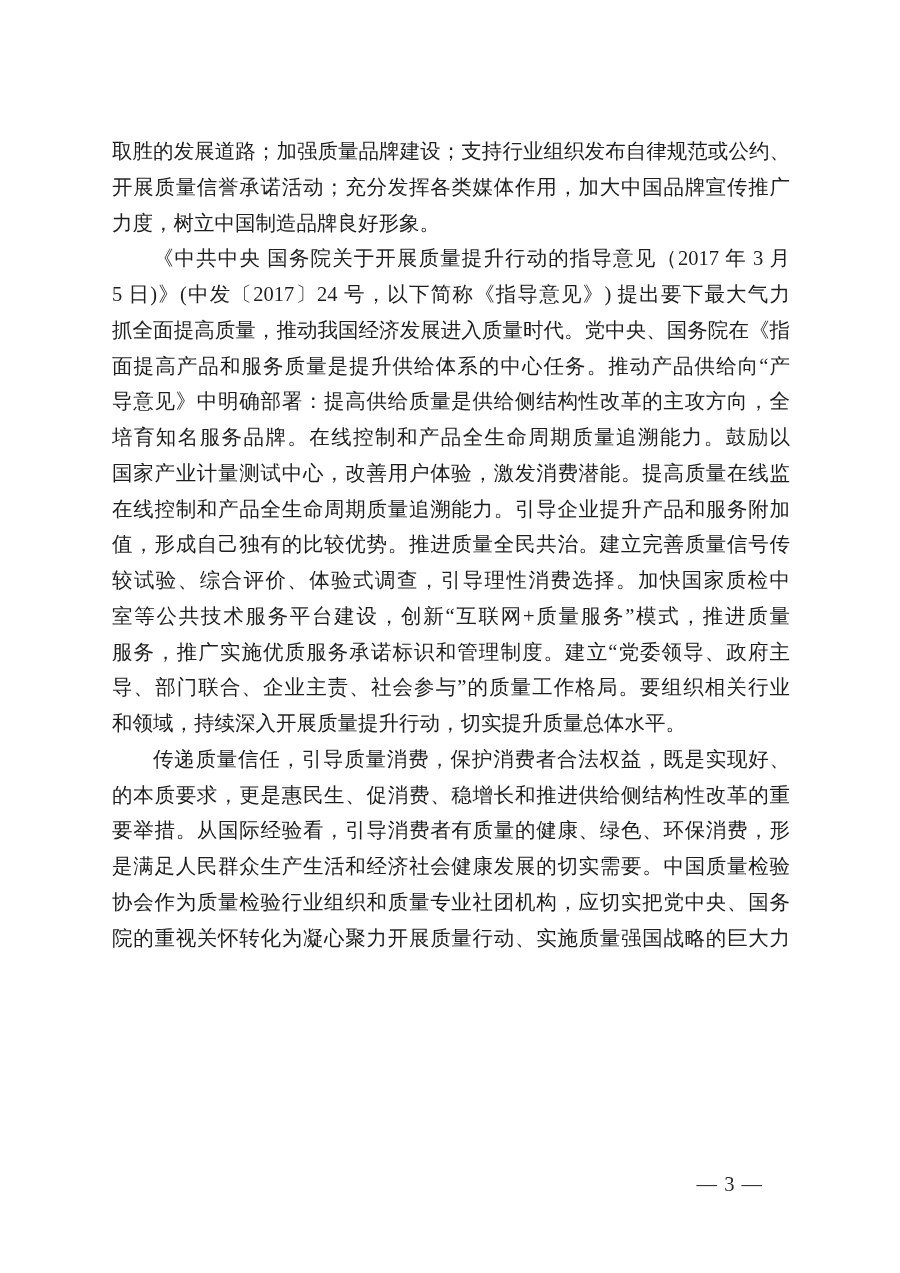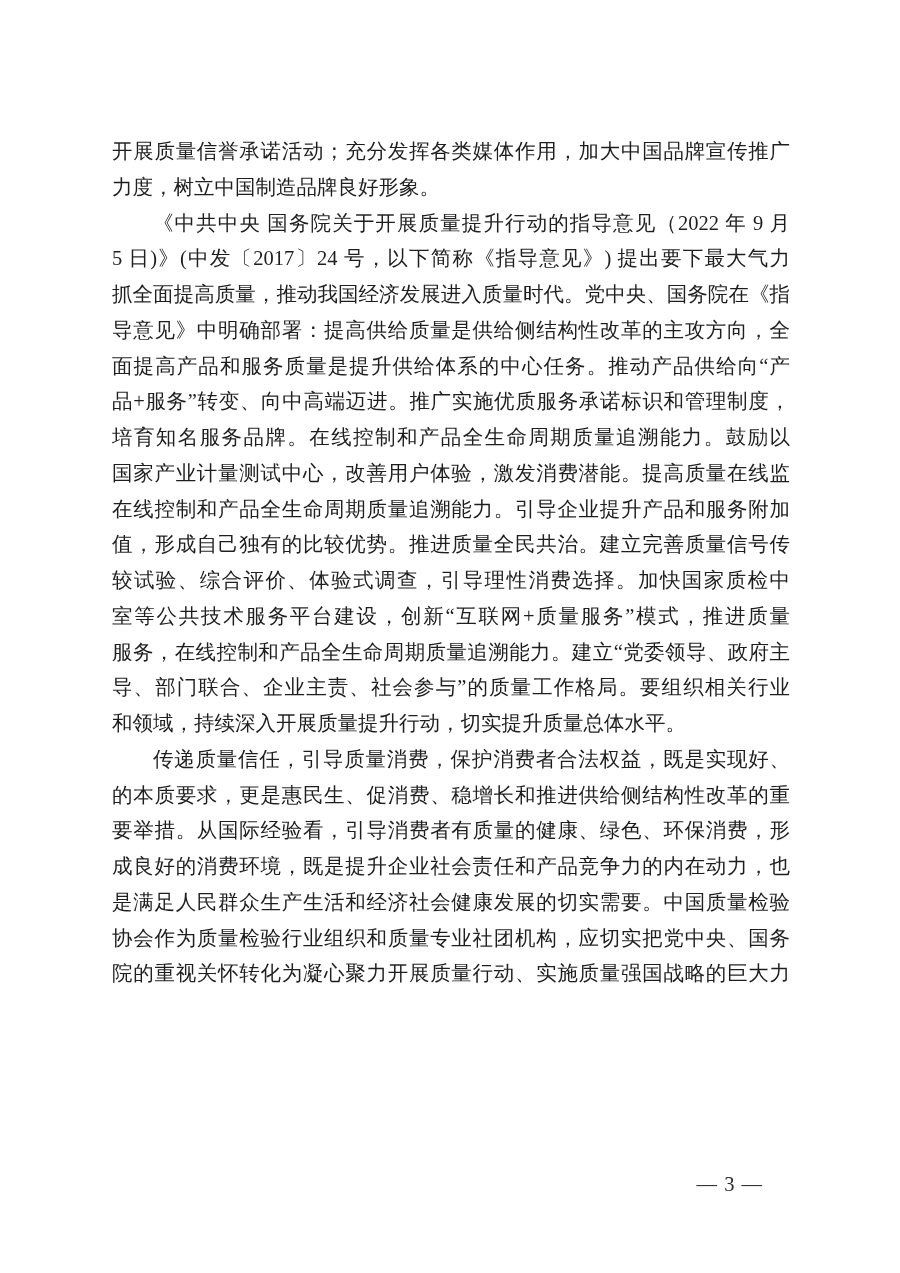--- a/index.html
+++ b/index.html
@@ -51,40 +51,39 @@
     line-height: 24px;
     color: #2a2a2a;
     letter-spacing: 1px;
   }
 </style>
 </head>
 <body>
 
 <div class="page">
   <div class="text-block">
+    <div class="ln fill">取胜的发展道路；加强质量品牌建设；支持行业组织发布自律规范或公约、</div>
     <div class="ln fill">开展质量信誉承诺活动；充分发挥各类媒体作用，加大中国品牌宣传推广</div>
     <div class="ln end">力度，树立中国制造品牌良好形象。</div>
-    <div class="ln fill indent">《中共中央 国务院关于开展质量提升行动的指导意见（2022 年 9 月</div>
+    <div class="ln fill indent">《中共中央 国务院关于开展质量提升行动的指导意见（2017 年 3 月</div>
     <div class="ln fill">5 日)》(中发〔2017〕24 号，以下简称《指导意见》) 提出要下最大气力</div>
     <div class="ln fill">抓全面提高质量，推动我国经济发展进入质量时代。党中央、国务院在《指</div>
+    <div class="ln fill">面提高产品和服务质量是提升供给体系的中心任务。推动产品供给向“产</div>
     <div class="ln fill">导意见》中明确部署：提高供给质量是供给侧结构性改革的主攻方向，全</div>
-    <div class="ln fill">面提高产品和服务质量是提升供给体系的中心任务。推动产品供给向“产</div>
-    <div class="ln fill">品+服务”转变、向中高端迈进。推广实施优质服务承诺标识和管理制度，</div>
     <div class="ln fill">培育知名服务品牌。在线控制和产品全生命周期质量追溯能力。鼓励以</div>
     <div class="ln fill">国家产业计量测试中心，改善用户体验，激发消费潜能。提高质量在线监测、</div>
     <div class="ln fill">在线控制和产品全生命周期质量追溯能力。引导企业提升产品和服务附加</div>
     <div class="ln fill">值，形成自己独有的比较优势。推进质量全民共治。建立完善质量信号传</div>
     <div class="ln fill">较试验、综合评价、体验式调查，引导理性消费选择。加快国家质检中</div>
     <div class="ln fill">室等公共技术服务平台建设，创新“互联网+质量服务”模式，推进质量</div>
-    <div class="ln fill">服务，在线控制和产品全生命周期质量追溯能力。建立“党委领导、政府主</div>
+    <div class="ln fill">服务，推广实施优质服务承诺标识和管理制度。建立“党委领导、政府主</div>
     <div class="ln fill">导、部门联合、企业主责、社会参与”的质量工作格局。要组织相关行业</div>
     <div class="ln end">和领域，持续深入开展质量提升行动，切实提升质量总体水平。</div>
     <div class="ln fill indent">传递质量信任，引导质量消费，保护消费者合法权益，既是实现好、</div>
     <div class="ln fill">的本质要求，更是惠民生、促消费、稳增长和推进供给侧结构性改革的重</div>
     <div class="ln fill">要举措。从国际经验看，引导消费者有质量的健康、绿色、环保消费，形</div>
-    <div class="ln fill">成良好的消费环境，既是提升企业社会责任和产品竞争力的内在动力，也</div>
     <div class="ln fill">是满足人民群众生产生活和经济社会健康发展的切实需要。中国质量检验</div>
     <div class="ln fill">协会作为质量检验行业组织和质量专业社团机构，应切实把党中央、国务</div>
     <div class="ln fill">院的重视关怀转化为凝心聚力开展质量行动、实施质量强国战略的巨大力</div>
   </div>
 
   <div class="page-number">— 3 —</div>
 </div>
 
 </body></html>

